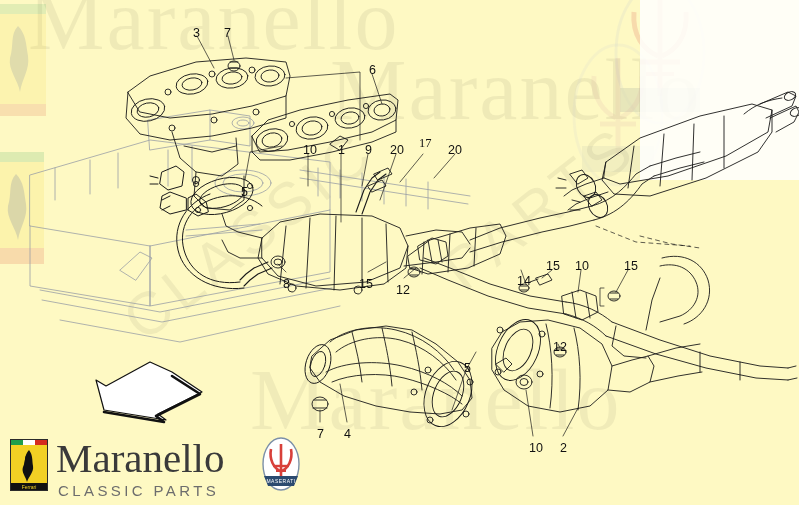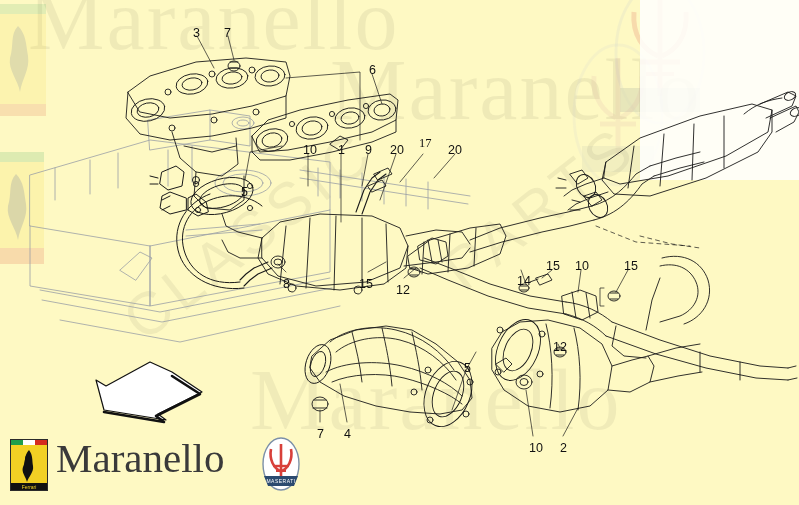--- a/index.html
+++ b/index.html
@@ -445,20 +445,21 @@
       <rect x="13" y="1" width="12" height="5" fill="#ffffff"></rect>
       <rect x="25" y="1" width="12" height="5" fill="#d52b1e"></rect>
       <path d="M19 11 C14 16 16 22 13 28 C11 33 16 38 17 43 C19 37 24 33 23 27
                C22 21 23 16 19 11 Z" fill="#111"></path>
       <path d="M17 16 C15 19 16 22 15 25" stroke="#111" stroke-width="1.4" fill="none"></path>
       <rect x="1" y="44" width="36" height="7" fill="#111"></rect>
       <text x="19" y="50" font-family="Liberation Sans, sans-serif" font-size="5" fill="#f2d024" text-anchor="middle">Ferrari</text>
     </svg>
 
     <div class="brand-name">Maranello</div>
+    <div class="brand-sub">CLASSIC PARTS</div>
 
     <svg class="maserati-badge" viewBox="0 0 46 56">
       <ellipse cx="23" cy="28" rx="18" ry="26" fill="#ffffff" stroke="#7c90a8" stroke-width="1.4"></ellipse>
       <path d="M23 8 L23 40" stroke="#d8403a" stroke-width="2.6"></path>
       <path d="M13 13 C11 24 16 32 22 35" stroke="#d8403a" stroke-width="2.6" fill="none"></path>
       <path d="M33 13 C35 24 30 32 24 35" stroke="#d8403a" stroke-width="2.6" fill="none"></path>
       <path d="M15 30 L31 30" stroke="#d8403a" stroke-width="2.4"></path>
       <path d="M18 35 L28 35" stroke="#d8403a" stroke-width="2"></path>
       <path d="M6 40 L40 40 L36 50 L10 50 Z" fill="#2b4a6f"></path>
       <text x="23" y="47" font-family="Liberation Sans, sans-serif" font-size="5" fill="#ffffff" text-anchor="middle" letter-spacing="0.5">MASERATI</text>

